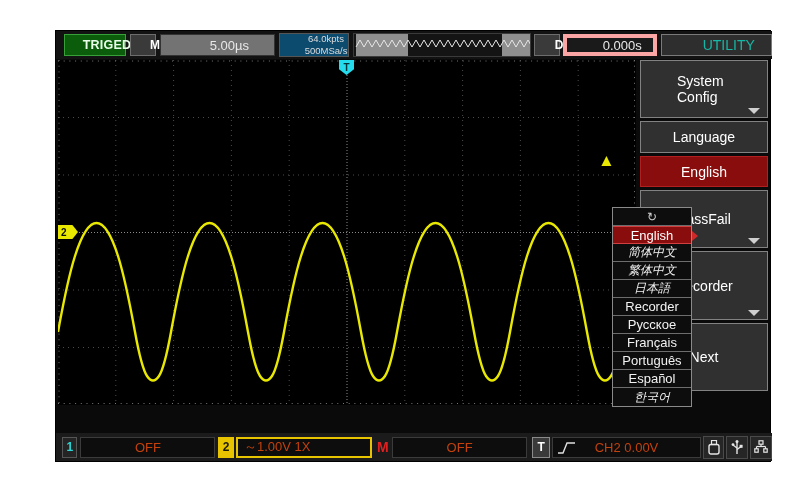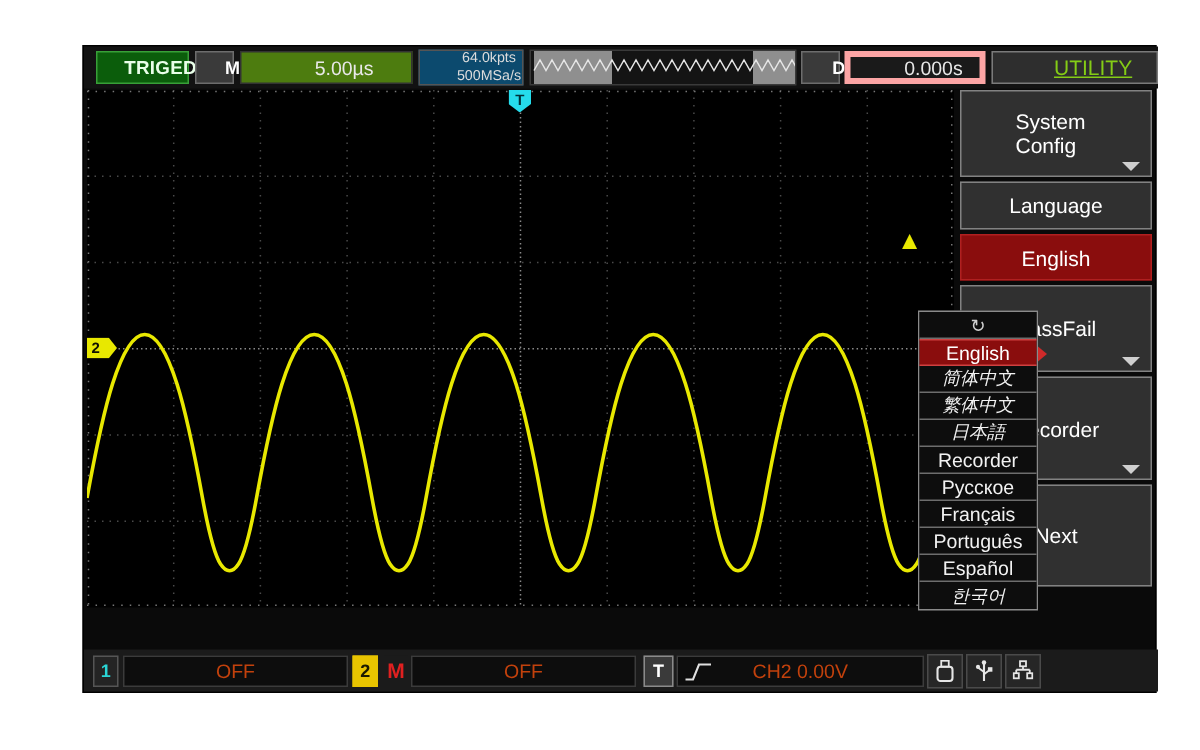--- a/index.html
+++ b/index.html
@@ -57,21 +57,21 @@
     width: 20px;
     background: #3a3a3a;
     border: 1px solid #6d6d6d;
     color: #fff;
     font-size: 12px;
     font-weight: bold;
   }
   #timebase {
     margin-left: 4px;
     width: 130px;
-    background: #4d7c0f;
+    background: #737373;
     border: 1px solid #333;
     font-size: 13px;
   }
   #acq {
     margin-left: 4px;
     width: 78px;
     height: 24px;
     flex-direction: column;
     background: #0c4a6e;
     border: 1px solid #555;
@@ -111,23 +111,22 @@
     background: #1a1a1a;
     border: 4px solid #fca5a5;
     font-size: 13px;
   }
   #utility {
     margin-left: 4px;
     width: 125px;
     height: 22px;
     background: #2e2e2e;
     border: 1px solid #7a7a7a;
-    color: #84cc16;
+    color: #14b8a6;
     font-size: 14px;
-    text-decoration: underline;
   }
 
   
   #plot {
     position: absolute;
     left: 2px; top: 29px;
     width: 578px; height: 345px;
     background: #000000;
     overflow: hidden;
   }
@@ -412,20 +411,21 @@
     </div>
     <div class="mbtn" style="height:68px;">
       <span>Next</span>
     </div>
   </div>
 
   <div id="botbar">
     <div class="bb chnum c1" style="margin-left:6px;">1</div>
     <div class="bb bfield" style="width:150px;margin-left:3px;">OFF</div>
     <div class="bb chnum c2" style="margin-left:3px;">2</div>
+    <div class="bb bfield hl" style="width:150px;margin-left:2px;justify-content:flex-start;padding-left:6px;">～1.00V 1X</div>
     <div class="bb chnum cm" style="margin-left:4px;width:16px;">M</div>
     <div class="bb bfield" style="width:150px;margin-left:2px;">OFF</div>
     <div class="bb chnum ct" style="margin-left:5px;width:20px;">T</div>
     <div class="bb bfield" style="width:165px;margin-left:2px;position:relative;">
       <svg width="20" height="14" style="position:absolute;left:4px;top:3px;">
         <polyline fill="none" stroke="#e0e0e0" stroke-width="1.4" points="1,12 6,12 10,2 18,2"></polyline>
       </svg>
       <span>CH2 0.00V</span>
     </div>
     <div class="icbox">

